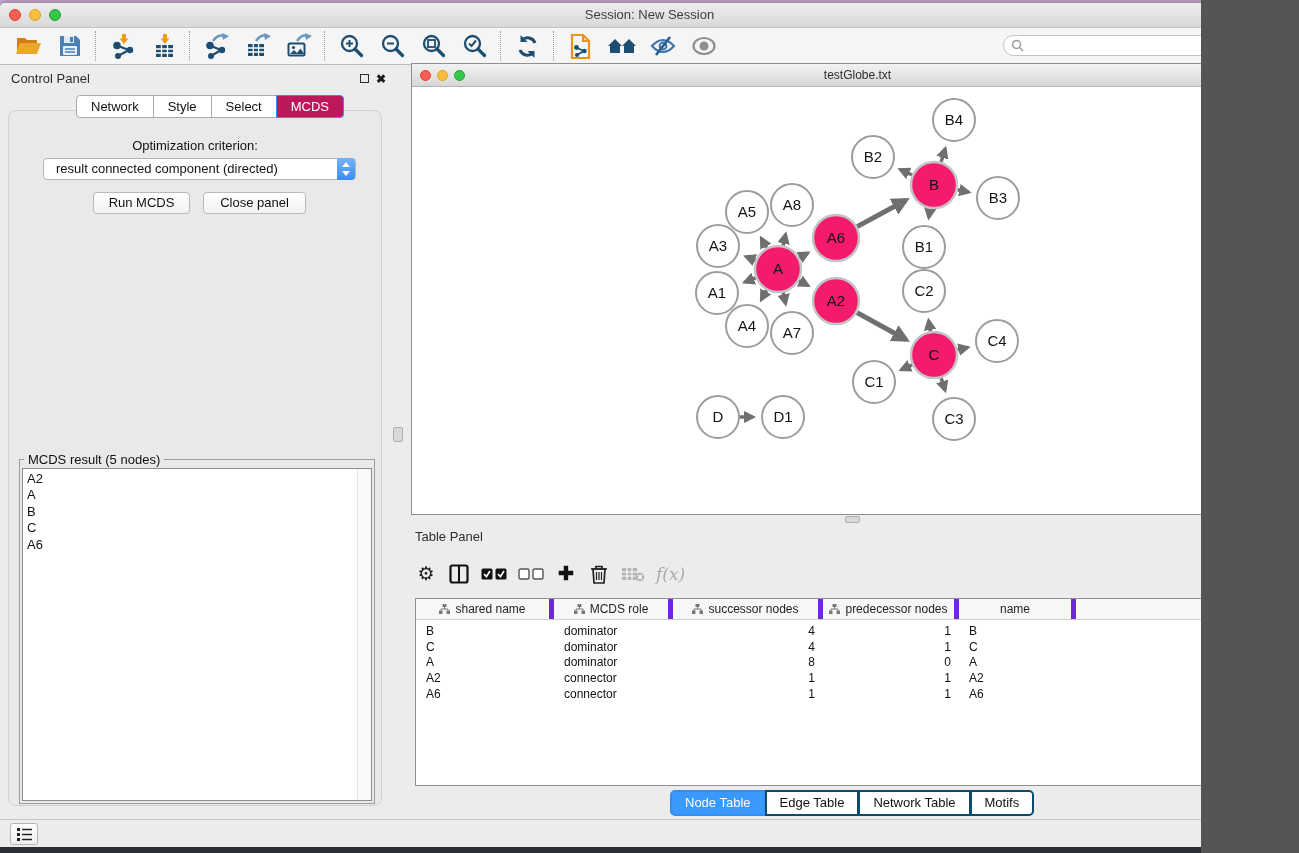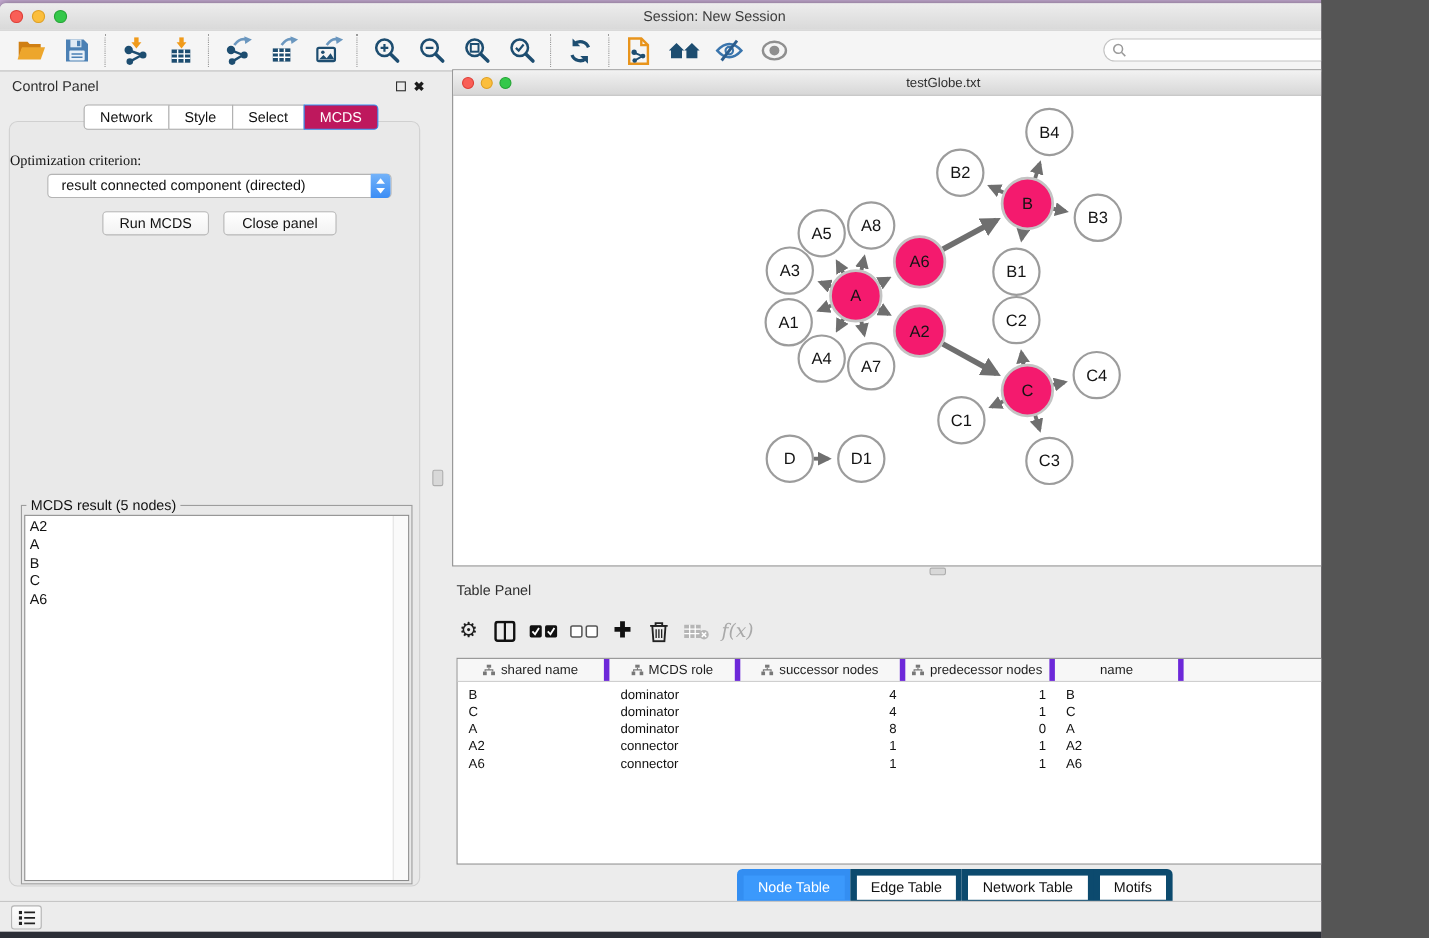--- a/index.html
+++ b/index.html
@@ -26,21 +26,21 @@
   
   .cp-title{position:absolute;left:11px;top:68px;font-size:13px;color:#2e2e2e;}
   .float-icon{position:absolute;width:9px;height:9px;border:1.5px solid #2e2e2e;box-sizing:border-box;}
   .close-icon{position:absolute;font-size:12px;font-weight:bold;color:#1c1c1c;line-height:12px;}
   .cp-tabs{position:absolute;left:77px;top:92px;display:flex;z-index:3;}
   .ptab{height:21px;line-height:21px;padding:0 14px;font-size:13px;background:#fff;border:1px solid #ababab;margin-left:-1px;color:#111;}
   .ptab:first-child{border-radius:4px 0 0 4px;}
   .ptab:last-child{border-radius:0 4px 4px 0;}
   .ptab.active{background:#be185d;border-color:#338ef2;color:#fff;}
   .cp-body{position:absolute;left:8px;top:107px;width:374px;height:696px;background:#e9e9e9;border:1px solid #d0d0d0;border-radius:8px;box-sizing:border-box;z-index:2;}
-  .opt-label{position:absolute;left:0;top:27px;width:100%;text-align:left;font-size:13px;color:#111;font-family:Liberation Serif, serif;}
+  .opt-label{position:absolute;left:0;top:27px;width:100%;text-align:center;font-size:13px;color:#111;}
   .criterion{position:absolute;left:34px;top:47px;width:313px;height:22px;background:#fff;border:1px solid #b4b4b4;border-radius:4px;box-sizing:border-box;font-size:13px;line-height:20px;padding-left:12px;color:#111;}
   .stepper{position:absolute;right:0;top:-1px;width:18px;height:22px;background:linear-gradient(#74b3f9,#3b8df5);border-radius:0 4px 4px 0;}
   .stepper .up{position:absolute;left:5px;top:4px;width:0;height:0;border-left:4px solid transparent;border-right:4px solid transparent;border-bottom:5px solid #fff;}
   .stepper .down{position:absolute;left:5px;bottom:4px;width:0;height:0;border-left:4px solid transparent;border-right:4px solid transparent;border-top:5px solid #fff;}
   .btn{position:absolute;height:22px;background:linear-gradient(#ffffff,#f2f2f2);border:1px solid #b9b9b9;border-radius:4px;font-size:13px;text-align:center;line-height:20px;box-sizing:border-box;color:#111;}
   .result-box{position:absolute;left:10px;top:348px;width:354px;height:343px;border:1px solid #9d9d9d;}
   .result-legend{position:absolute;top:-8px;left:4px;background:#e9e9e9;padding:0 4px;font-size:13px;color:#111;}
   .result-list{position:absolute;left:2px;top:8px;right:2px;bottom:2px;background:#fff;border:1px solid #8c8c8c;overflow:hidden;font-size:13px;line-height:16.4px;padding:2px 0 0 4px;}
   .result-scroll{position:absolute;top:0;right:0;bottom:0;width:13px;background:#fafafa;border-left:1px solid #e4e4e4;}
   .result-item{color:#111;}
@@ -70,21 +70,21 @@
   .dtable{position:absolute;left:415px;top:595px;width:876px;height:188px;background:#fff;border:1px solid #8f8f8f;box-sizing:border-box;overflow:hidden;}
   .thead{display:flex;height:21px;background:#f7f7f7;border-bottom:1px solid #cfcfcf;box-sizing:border-box;}
   .th{display:flex;align-items:center;justify-content:center;gap:5px;font-size:12px;color:#1e1e1e;border-right:5px solid #6d28d9;box-sizing:border-box;}
   .th.filler,.td.filler{flex:1;border-right:none;}
   .tr{display:flex;height:15.7px;align-items:center;font-size:12px;color:#111;}
   .tbody{padding-top:3px;}
   .td{box-sizing:border-box;padding:0 8px 0 10px;white-space:nowrap;overflow:hidden;}
   .td.right{text-align:right;}
 
   .bottom-tabs{position:absolute;left:671px;top:787px;display:flex;}
-  .btab{height:22px;line-height:22px;padding:0 13px;font-size:13px;background:#fff;border:6px solid #0c4a6e;margin-left:-1px;color:#111;}
+  .btab{height:22px;line-height:22px;padding:0 13px;font-size:13px;background:#fff;border:2px solid #0c4a6e;margin-left:-1px;color:#111;}
   .btab:first-child{border-radius:5px 0 0 5px;}
   .btab:last-child{border-radius:0 5px 5px 0;}
   .btab.active{background:#3b99fc;border-color:#338ef2;color:#fff;}
 
   
   .statusbar{position:absolute;left:0;top:816px;width:100%;height:28px;background:#ececec;border-top:1px solid #c6c6c6;box-sizing:border-box;}
   .sb-btn{position:absolute;top:3px;height:22px;background:linear-gradient(#fdfdfd,#f0f0f0);border:1px solid #b5b5b5;border-radius:3px;box-sizing:border-box;display:flex;align-items:center;justify-content:center;}
   .sb-left{left:10px;width:28px;}
   .sb-right{right:8px;padding:0 9px;gap:6px;font-size:12px;color:#111;}
   .mem-dot{width:10px;height:10px;border-radius:50%;}

